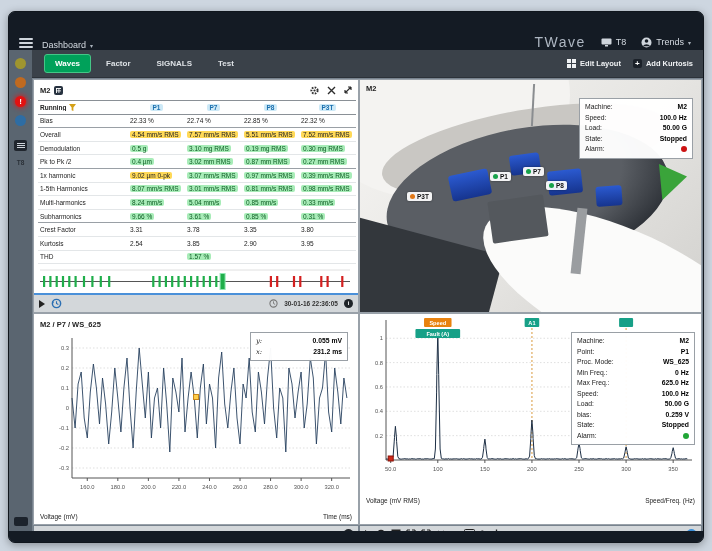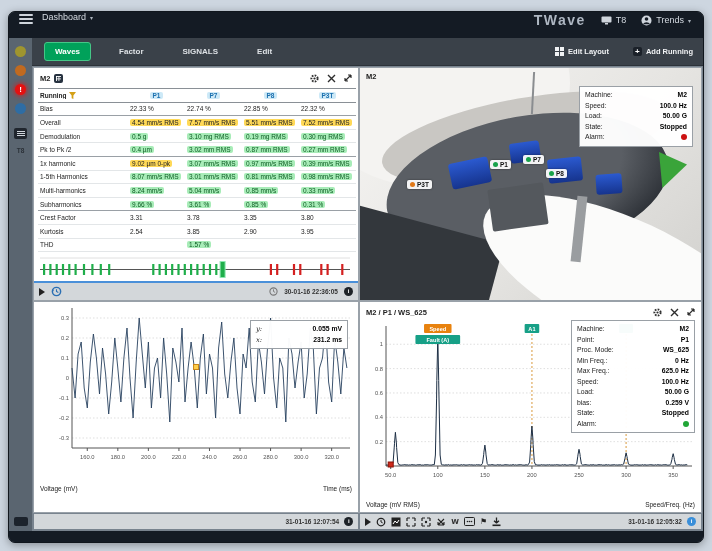--- a/index.html
+++ b/index.html
@@ -2,45 +2,45 @@
 <html><head>
 <meta charset="utf-8">
 <style>
   html,body{margin:0;padding:0}
   body{width:712px;height:551px;background:#cdd6e0;position:relative;overflow:hidden;
        font-family:"Liberation Sans",sans-serif;-webkit-font-smoothing:antialiased}
   .window{position:absolute;left:8px;top:11px;width:694px;height:530px;background:#38414b;
           border:1px solid #10161d;border-radius:7px;overflow:hidden;display:flex;flex-direction:column;
           box-shadow:0 2px 8px rgba(0,0,0,.35)}
   
-  .topbar{height:26px;background:#141b24;display:flex;align-items:flex-start;color:#d4dae1;flex:0 0 auto}
+  .topbar{height:38px;background:#141b24;display:flex;align-items:flex-end;color:#d4dae1;flex:0 0 auto}
   .hamburger{width:14px;margin:0 9px 0 10px;cursor:pointer}
   .hamburger span{display:block;height:2px;background:#cfd5dc;margin:2px 0;border-radius:1px}
   .tb-title{display:flex;align-items:center;gap:4px;font-size:9px;cursor:pointer}
   .caret{font-size:6px;color:#aab2bb;font-family:"DejaVu Sans",sans-serif}
   .tb-right{margin-left:auto;display:flex;align-items:center;gap:15px;padding-right:12px}
-  .logo{font-size:14px;letter-spacing:1.5px;color:#aeb7c2;font-weight:700}
+  .logo{font-size:14px;letter-spacing:1.5px;color:#aeb7c2;font-weight:400}
   .tb-item{display:flex;align-items:center;gap:4px;font-size:9px;cursor:pointer}
   
   .win-body{flex:1 1 auto;display:flex;min-height:0}
   .sidebar{width:23px;background:#5a6570;display:flex;flex-direction:column;align-items:center;padding-top:8px;gap:8px}
   .sc{width:11px;height:11px;border-radius:50%;display:flex;align-items:center;justify-content:center;cursor:pointer}
   .sc-warn{background:#9f952f}.sc-orange{background:#c06a20}
   .sc-alarm{background:#e31111;box-shadow:0 0 5px 1px rgba(230,20,20,.8);color:#fff;font-size:8px;font-weight:bold;line-height:1}
   .sc-info{background:#2e6da4}
   .sb-list{width:13px;height:11px;background:#20262e;border-radius:2px;margin-top:6px;display:flex;flex-direction:column;justify-content:center;gap:1px;align-items:center;cursor:pointer}
   .sb-list i{display:block;width:8px;height:1px;background:#cfd5dc}
   .sb-t8{font-size:6.5px;font-weight:bold;color:#2b3138}
   .sb-bottom{margin-top:auto;margin-bottom:5px;width:14px;height:9px;background:#1c232c;border-radius:2px;cursor:pointer}
   .right-col{flex:1;display:flex;flex-direction:column;min-width:0}
   
   .tabbar{height:27px;background:#3a4149;border-bottom:1px solid #2c3239;display:flex;align-items:center;padding:0 10px 0 12px;gap:6px}
   .tab{font-size:8px;font-weight:bold;color:#dde1e5;padding:4px 10px;border-radius:3px;cursor:pointer;border:1px solid transparent}
   .tab.active{background:#00a15a;border-color:#45c687;color:#fff}
-  .tab-actions{margin-left:auto;display:flex;align-items:center;gap:24px}
+  .tab-actions{margin-left:auto;display:flex;align-items:center;gap:12px}
   .tbtn{display:flex;align-items:center;gap:4px;font-size:7.5px;font-weight:bold;color:#f0f2f4;cursor:pointer}
   .addsq{width:9px;height:9px;background:#1b2129;border-radius:2px;color:#fff;font-size:8px;line-height:9px;text-align:center}
   
   .main{flex:1;background:#78838e;padding:2px;display:flex;flex-direction:column;gap:2px;min-height:0}
   .prow{display:flex;gap:2px}
   .panel{background:#fff;position:relative;box-shadow:0 0 0 1px #99a1a9;overflow:hidden}
   #panel-table{width:324px;height:232px;display:flex;flex-direction:column}
   #panel-machine{width:341px;height:232px}
   #panel-wave{width:324px;height:210px;display:flex;flex-direction:column}
   #panel-spectrum{width:341px;height:210px;display:flex;flex-direction:column}
@@ -168,41 +168,41 @@
           <i></i>
           <i></i>
         </div>
       <div class="sb-t8">T8</div>
       <div class="sb-bottom"></div>
     </div>
 
     <div class="right-col">
 
       <div class="tabbar">
-        <div id="tabs" style="display:flex;gap:17px">
+        <div id="tabs" style="display:flex;gap:4px">
             <div class="tab active">Waves</div>
             <div class="tab">Factor</div>
             <div class="tab">SIGNALS</div>
-            <div class="tab">Edit</div>
+            <div class="tab">Test</div>
           </div>
         <div class="tab-actions">
           <div class="tbtn">
             <span class="hic">
               <svg width="9" height="9" viewBox="0 0 9 9">
                   <rect x="0" y="0" width="4" height="4" fill="#f0f2f4"></rect>
                   <rect x="5" y="0" width="4" height="4" fill="#f0f2f4"></rect>
                   <rect x="0" y="5" width="4" height="4" fill="#f0f2f4"></rect>
                   <rect x="5" y="5" width="4" height="4" fill="#f0f2f4"></rect>
                 </svg>
             </span>
             <span>Edit Layout</span>
           </div>
           <div class="tbtn">
             <span class="addsq">+</span>
-            <span>Add Running</span>
+            <span>Add Kurtosis</span>
           </div>
         </div>
       </div>
 
       <div class="main">
         <div class="prow">
 
           <div class="panel" id="panel-table">
             <div class="phead">
               <span class="ptitle">M2</span>
@@ -432,20 +432,23 @@
               <div class="sensor" style="left: 186px; top: 101px;">
                 <span class="sdot" style="background: rgb(24, 162, 74);"></span>
                 <span>P8</span>
               </div>
             </div>
         </div>
 
         <div class="prow">
 
           <div class="panel" id="panel-wave">
+            <div class="phead">
+                <span class="ptitle">M2 / P7 / WS_625</span>
+              </div>
             <svg id="wavechart" width="324" height="178">
                 <line x1="38" y1="15.999999999999993" x2="316" y2="15.999999999999993" stroke="#c9c9c9" stroke-width="0.6" stroke-dasharray="1.5 2"></line>
                 <text x="35" y="17.999999999999993" font-size="5.8" fill="#555" text-anchor="end">0.3</text>
                 <line x1="38" y1="35.99999999999999" x2="316" y2="35.99999999999999" stroke="#c9c9c9" stroke-width="0.6" stroke-dasharray="1.5 2"></line>
                 <text x="35" y="37.99999999999999" font-size="5.8" fill="#555" text-anchor="end">0.2</text>
                 <line x1="38" y1="56" x2="316" y2="56" stroke="#c9c9c9" stroke-width="0.6" stroke-dasharray="1.5 2"></line>
                 <text x="35" y="58" font-size="5.8" fill="#555" text-anchor="end">0.1</text>
                 <line x1="38" y1="76" x2="316" y2="76" stroke="#c9c9c9" stroke-width="0.6" stroke-dasharray="1.5 2"></line>
                 <text x="35" y="78" font-size="5.8" fill="#555" text-anchor="end">0</text>
                 <line x1="38" y1="96" x2="316" y2="96" stroke="#c9c9c9" stroke-width="0.6" stroke-dasharray="1.5 2"></line>
@@ -487,41 +490,20 @@
                   <span class="v">231.2 ms</span>
                 </div>
               </div>
             <div class="axisrow">
               <span>Voltage (mV)</span>
               <span>Time (ms)</span>
             </div>
           </div>
 
           <div class="panel" id="panel-spectrum">
-            <div class="phead">
-              <span class="ptitle">M2 / P1 / WS_625</span>
-              <span class="hicons">
-                <span class="hic">
-                    <svg width="11" height="11" viewBox="0 0 12 12">
-                      <circle cx="6" cy="6" r="3.4" fill="none" stroke="#2d2d2d" stroke-width="2.1" stroke-dasharray="1.8 1.35"></circle>
-                      <circle cx="6" cy="6" r="1.2" fill="#2d2d2d"></circle>
-                    </svg>
-                  </span>
-                <span class="hic">
-                    <svg width="9" height="9" viewBox="0 0 9 9">
-                      <path d="M1 1 L8 8 M8 1 L1 8" stroke="#2d2d2d" stroke-width="1.4"></path>
-                    </svg>
-                  </span>
-                <span class="hic">
-                    <svg width="10" height="10" viewBox="0 0 10 10">
-                      <path d="M2 8 L8 2 M8 2 h-3 M8 2 v3 M2 8 h3 M2 8 v-3" stroke="#2d2d2d" stroke-width="1.2" fill="none"></path>
-                    </svg>
-                  </span>
-              </span>
-            </div>
             <svg id="specchart" width="341" height="178">
                 <line x1="26" y1="121.65217391304347" x2="332" y2="121.65217391304347" stroke="#c9c9c9" stroke-width="0.6" stroke-dasharray="1.5 2"></line>
                 <text x="23" y="123.65217391304347" font-size="5.8" fill="#555" text-anchor="end">0.2</text>
                 <line x1="26" y1="97.30434782608695" x2="332" y2="97.30434782608695" stroke="#c9c9c9" stroke-width="0.6" stroke-dasharray="1.5 2"></line>
                 <text x="23" y="99.30434782608695" font-size="5.8" fill="#555" text-anchor="end">0.4</text>
                 <line x1="26" y1="72.95652173913044" x2="332" y2="72.95652173913044" stroke="#c9c9c9" stroke-width="0.6" stroke-dasharray="1.5 2"></line>
                 <text x="23" y="74.95652173913044" font-size="5.8" fill="#555" text-anchor="end">0.6</text>
                 <line x1="26" y1="48.60869565217391" x2="332" y2="48.60869565217391" stroke="#c9c9c9" stroke-width="0.6" stroke-dasharray="1.5 2"></line>
                 <text x="23" y="50.60869565217391" font-size="5.8" fill="#555" text-anchor="end">0.8</text>
                 <line x1="26" y1="24.260869565217376" x2="332" y2="24.260869565217376" stroke="#c9c9c9" stroke-width="0.6" stroke-dasharray="1.5 2"></line>

